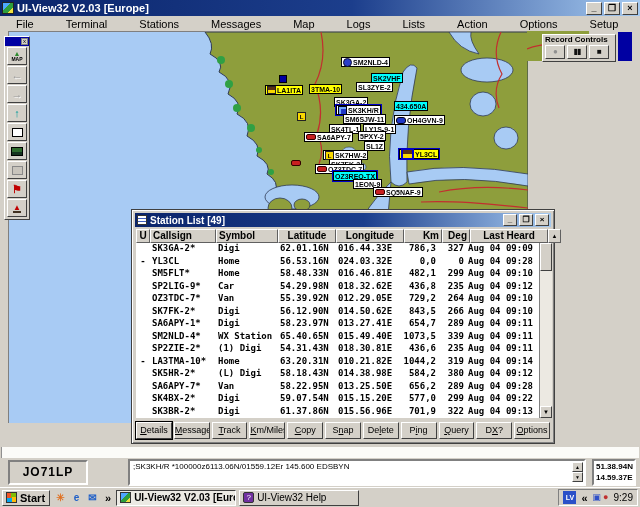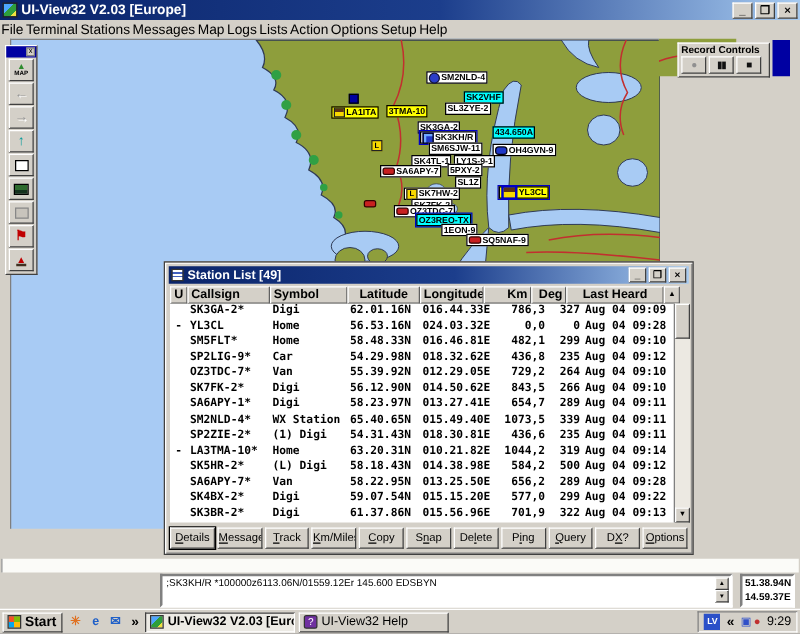--- a/index.html
+++ b/index.html
@@ -12,21 +12,21 @@
     display:flex;align-items:center;padding:0 2px;}
   .appicon{width:12px;height:12px;margin-right:3px;border:1px solid #222;
     background:linear-gradient(135deg,#4DA6FF 0 40%,#2E9E3C 40% 75%,#F0E040 75%);}
   .ttext{color:#fff;font-weight:bold;font-size:11px;flex:1;white-space:nowrap;}
   .winbtns{display:flex;gap:2px;}
   .wbtn{width:16px;height:13px;background:#D4D0C8;border:1px solid;border-color:#fff #404040 #404040 #fff;
     font-size:9px;line-height:10px;text-align:center;font-weight:bold;color:#000;}
 
   
   #menu-bar{position:absolute;left:0;top:16px;width:640px;height:15px;display:flex;align-items:center;font-size:11px;}
-  .menu-item{padding:1px 1px;color:#000;}
+  .menu-item{padding:1px 16px;color:#000;}
 
   
   #map{position:absolute;left:8px;top:31px;width:519px;height:392px;background:#A8CBF4;border-top:1px solid #7f7f7f;border-left:1px solid #7f7f7f;}
   #map svg{position:absolute;left:0;top:0;}
   #map-labels,#map-icons{position:absolute;left:0;top:0;width:100%;height:100%;}
   .mlabel{position:absolute;display:flex;align-items:center;border:1px solid #000;
     font-weight:bold;font-size:7px;line-height:7px;height:10px;padding:0 1px;color:#000;white-space:nowrap;z-index:3;}
   .mlabel.sel{box-shadow:0 0 0 1px #0000C8;}
   .mi{display:inline-block;vertical-align:middle;z-index:2;}
   .mlabel .mi{margin-right:1px;}
@@ -344,21 +344,21 @@
         <span class="wbtn">_</span>
         <span class="wbtn">❐</span>
         <span class="wbtn">×</span>
       </span>
     </div>
     <div id="sl-header">
         <div class="hcell" style="width:14px;text-align:center">U</div>
         <div class="hcell" style="width:66px;text-align:left">Callsign</div>
         <div class="hcell" style="width:62px;text-align:left">Symbol</div>
         <div class="hcell" style="width:58px;text-align:center">Latitude</div>
-        <div class="hcell" style="width:51px;text-align:center">Longitude</div>
+        <div class="hcell" style="width:68px;text-align:center">Longitude</div>
         <div class="hcell" style="width:38px;text-align:right">Km</div>
         <div class="hcell" style="width:28px;text-align:right">Deg</div>
         <div class="hcell" style="width:78px;text-align:center">Last Heard</div>
         <div class="hcell up" style="width:13px">▲</div>
       </div>
     <div id="sl-list">
       <div id="sl-rows">
           <div class="slrow">
             <div class="cell" style="width:14px;text-align:center"></div>
             <div class="cell" style="width:66px;text-align:left">SK3GA-2*</div>
@@ -459,21 +459,21 @@
             <div class="cell" style="width:28px;text-align:right">319</div>
             <div class="cell" style="width:73px;text-align:left">Aug 04 09:14</div>
           </div>
           <div class="slrow">
             <div class="cell" style="width:14px;text-align:center"></div>
             <div class="cell" style="width:66px;text-align:left">SK5HR-2*</div>
             <div class="cell" style="width:62px;text-align:left">(L) Digi</div>
             <div class="cell" style="width:58px;text-align:left">58.18.43N</div>
             <div class="cell" style="width:64px;text-align:left">014.38.98E</div>
             <div class="cell" style="width:38px;text-align:right">584,2</div>
-            <div class="cell" style="width:28px;text-align:right">500</div>
+            <div class="cell" style="width:28px;text-align:right">380</div>
             <div class="cell" style="width:73px;text-align:left">Aug 04 09:12</div>
           </div>
           <div class="slrow">
             <div class="cell" style="width:14px;text-align:center"></div>
             <div class="cell" style="width:66px;text-align:left">SA6APY-7*</div>
             <div class="cell" style="width:62px;text-align:left">Van</div>
             <div class="cell" style="width:58px;text-align:left">58.22.95N</div>
             <div class="cell" style="width:64px;text-align:left">013.25.50E</div>
             <div class="cell" style="width:38px;text-align:right">656,2</div>
             <div class="cell" style="width:28px;text-align:right">289</div>
@@ -514,20 +514,21 @@
         <div class="sbtn">S<u>n</u>ap</div>
         <div class="sbtn">De<u>l</u>ete</div>
         <div class="sbtn">P<u>i</u>ng</div>
         <div class="sbtn"><u>Q</u>uery</div>
         <div class="sbtn">D<u>X</u>?</div>
         <div class="sbtn"><u>O</u>ptions</div>
       </div>
   </div>
 
   <div id="white-strip"></div>
+  <div id="loc-box">JO71LP</div>
   <div id="mon-box">
     <div>;SK3KH/R *100000z6113.06N/01559.12Er 145.600 EDSBYN</div>
     <div id="mon-spin">
       <div class="spinbtn">▲</div>
       <div class="spinbtn">▼</div>
     </div>
   </div>
   <div id="coord-box">
     <div>51.38.94N</div>
     <div>14.59.37E</div>

